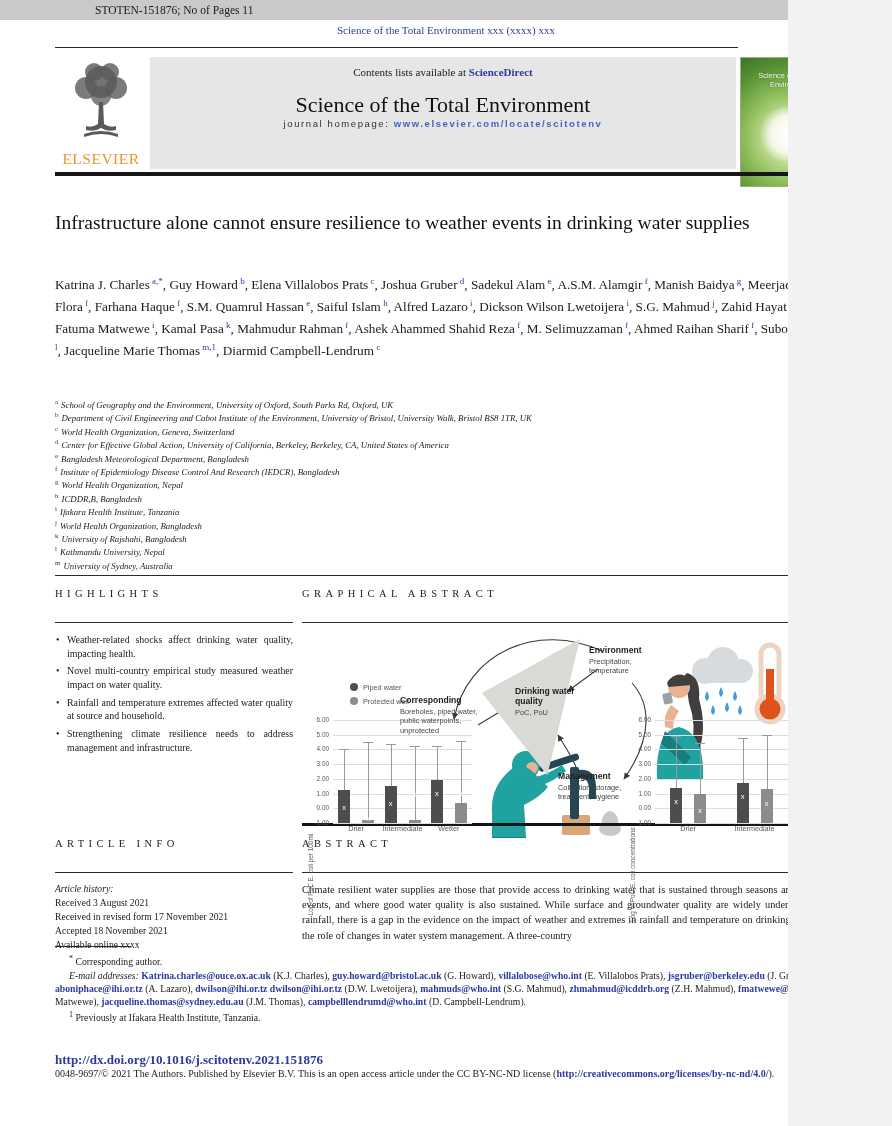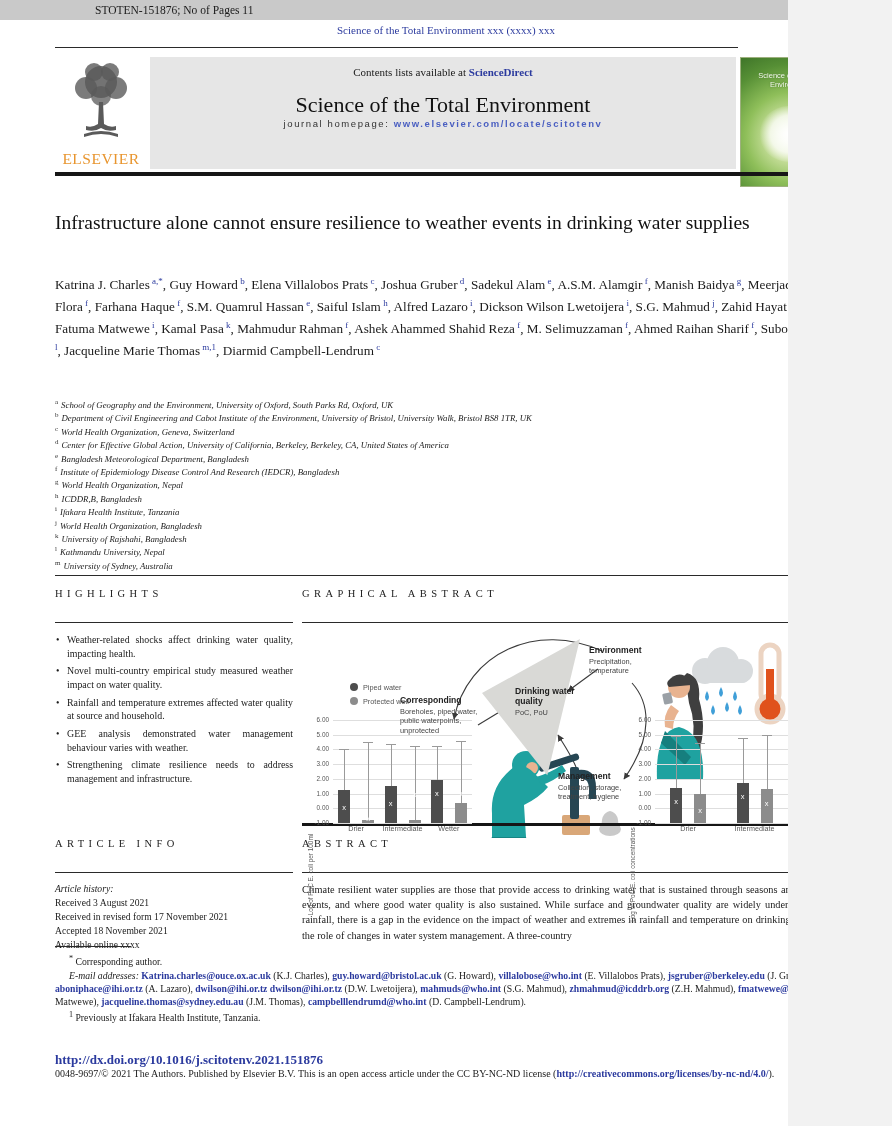--- a/index.html
+++ b/index.html
@@ -156,21 +156,20 @@
     </div>
 
   <div class="abs rule-thin" style="left:55px;top:575px;width:813px;"></div>
 
   <div class="abs highlights">
     <div class="sec-head">HIGHLIGHTS</div>
     <ul class="hl-list" id="hl-list">
         <li>Weather-related shocks affect drinking water quality, impacting health.</li>
         <li>Novel multi-country empirical study measured weather impact on water quality.</li>
         <li>Rainfall and temperature extremes affected water quality at source and household.</li>
-        <li>GEE analysis demonstrated water management behaviour varies with weather.</li>
         <li>Strengthening climate resilience needs to address management and infrastructure.</li>
       </ul>
   </div>
 
   <div class="abs gabstract">
     <div class="sec-head">GRAPHICAL ABSTRACT</div>
 
     <div class="ga-fig">
 
       <svg class="ga-svg" width="566" height="207" viewBox="0 0 566 207">

